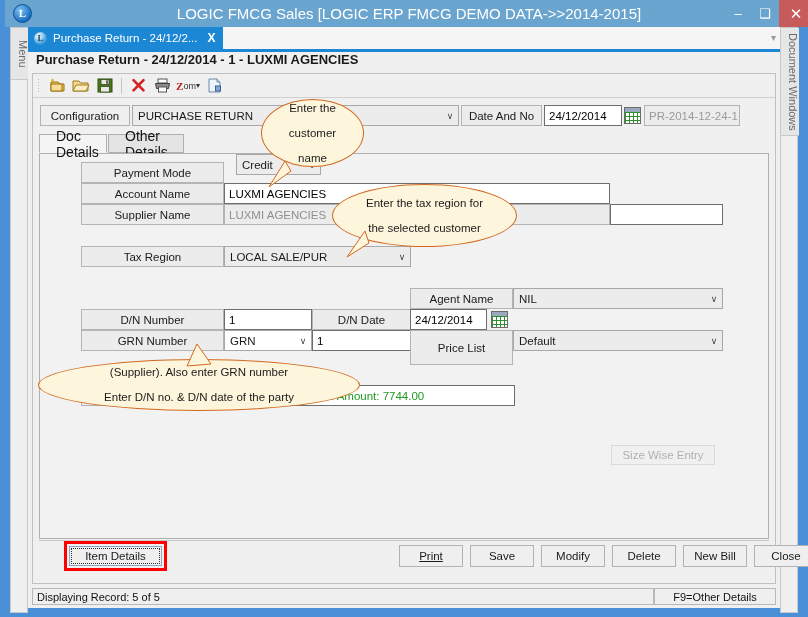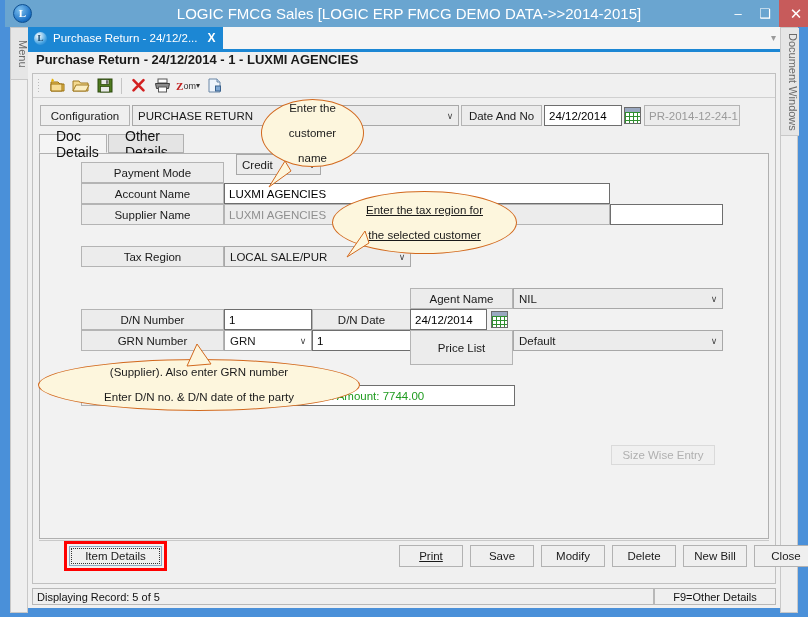--- a/index.html
+++ b/index.html
@@ -379,21 +379,21 @@
 
       <div class="callout round" style="left:228px;top:25px;width:103px;height:68px;">
         <div>Enter the</div>
         <div>customer</div>
         <div>name</div>
       </div>
       <svg style="position:absolute;left:234px;top:85px;width:30px;height:32px;z-index:41;">
         <path d="M18 2 L2 28 L24 12 Z" fill="#fdf6dd" stroke="#d2691e" stroke-width="1"></path>
       </svg>
 
-      <div class="callout round" style="left:299px;top:117px;width:185px;height:63px;text-decoration:underline;">
+      <div class="callout round" style="left:299px;top:110px;width:185px;height:63px;">
         <div>Enter the tax region for</div>
         <div>the selected customer</div>
       </div>
       <svg style="position:absolute;left:310px;top:155px;width:30px;height:32px;z-index:41;">
         <path d="M22 2 L4 28 L26 14 Z" fill="#fdf6dd" stroke="#d2691e" stroke-width="1"></path>
       </svg>
 
       <div class="callout round" style="left:5px;top:285px;width:322px;height:52px;">
         <div>(Supplier). Also enter GRN number</div>
         <div>Enter D/N no. &amp; D/N date of the party</div>

